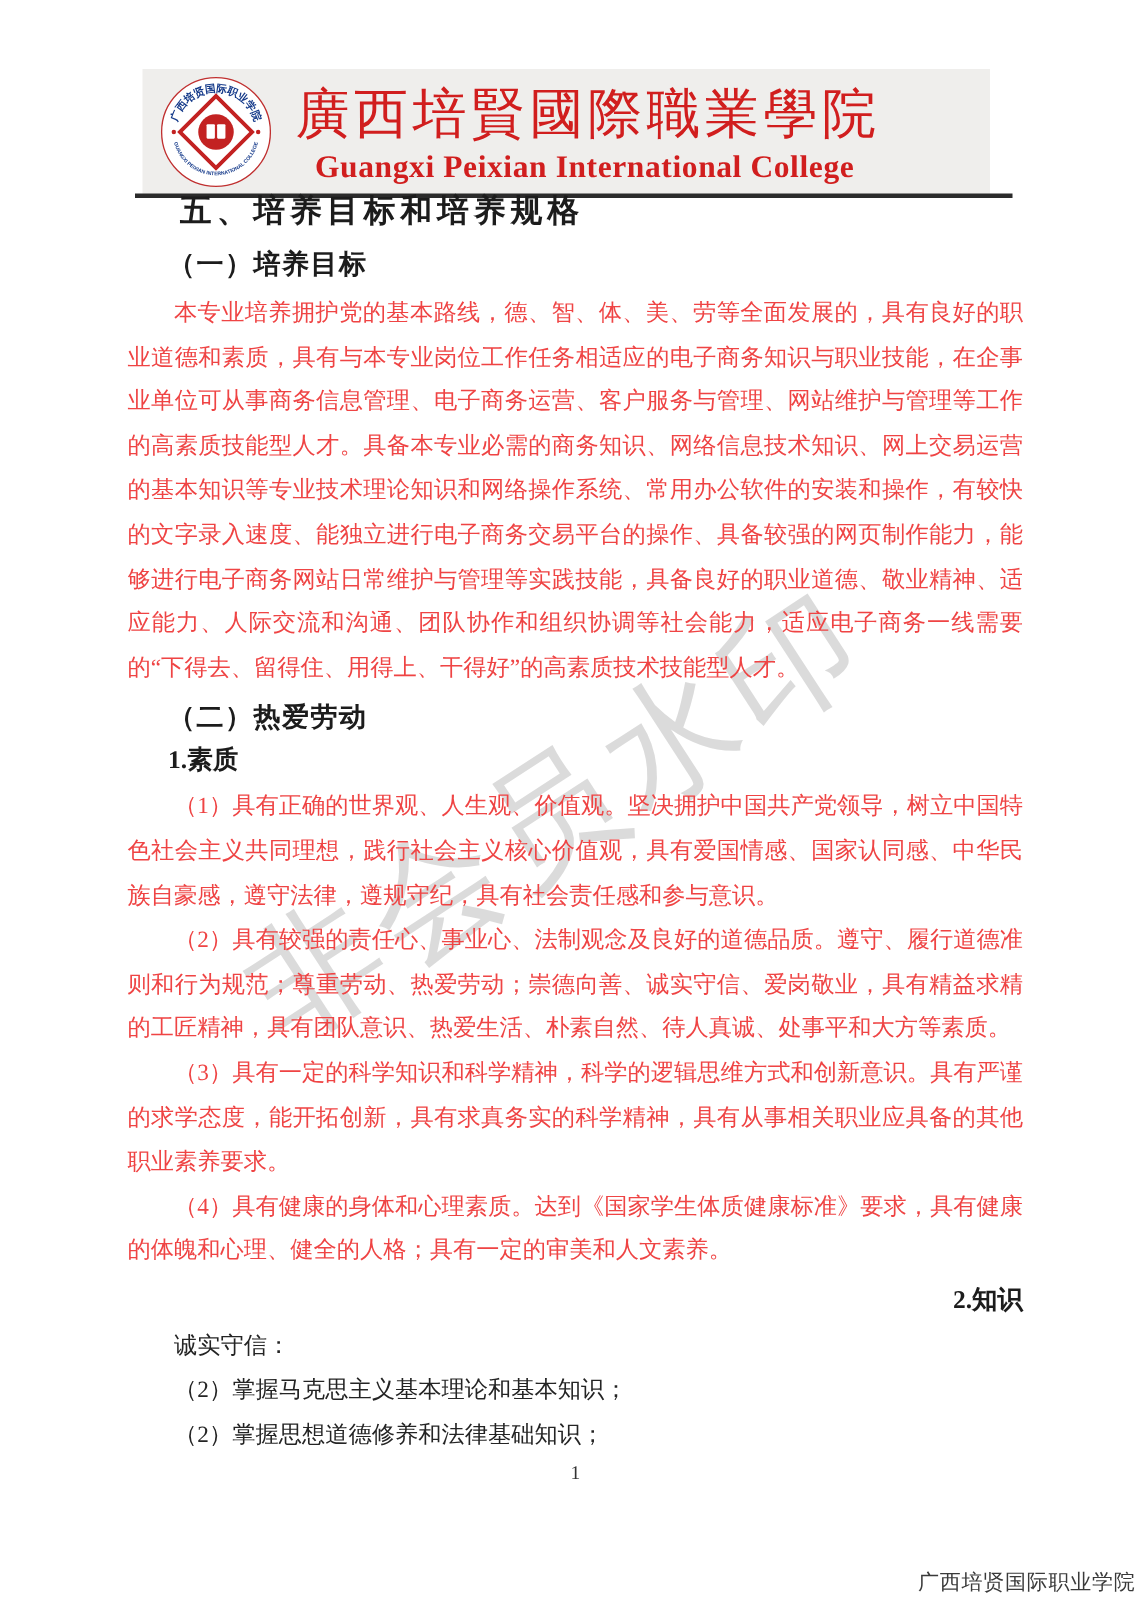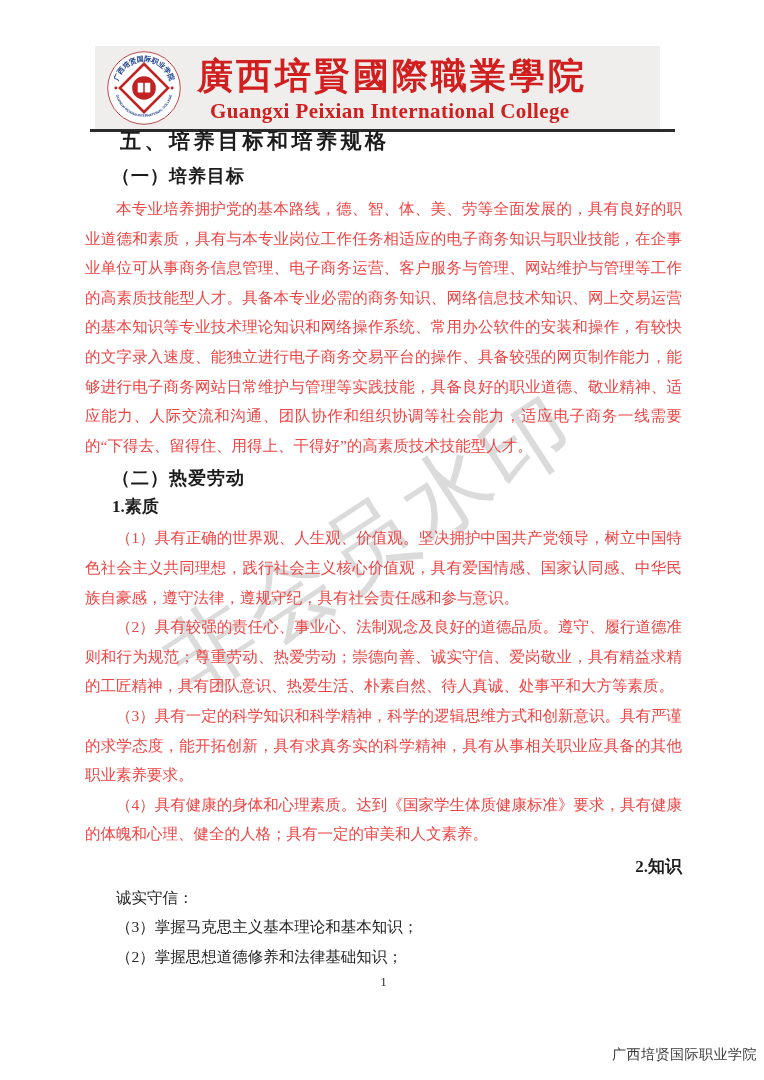--- a/index.html
+++ b/index.html
@@ -30,21 +30,21 @@
   .header-band{
     position:absolute;
     left:95px;top:46px;
     width:565px;height:84px;
     background:#efeeec;
     z-index:2;
   }
   .logo{position:absolute;left:12px;top:5px;}
   .brand{position:absolute;left:102px;top:8px;white-space:nowrap;}
   .brand-zh{
-    font-size:36px;line-height:44px;font-weight:bold;
+    font-size:36px;line-height:44px;font-weight:normal;
     letter-spacing:3px;color:#d11e1e;
     font-family:"Liberation Serif",serif;
     text-align:right;
   }
   .brand-en{
     font-size:21px;line-height:26px;font-weight:bold;
     letter-spacing:0.4px;color:#d11e1e;
     padding-left:13px;
     font-family:"Liberation Serif",serif;
   }
@@ -153,21 +153,21 @@
     <div class="sec-head second">（二）热爱劳动</div>
 
     <div class="sub-head">1.素质</div>
     <p class="para">（1）具有正确的世界观、人生观、价值观。坚决拥护中国共产党领导，树立中国特色社会主义共同理想，践行社会主义核心价值观，具有爱国情感、国家认同感、中华民族自豪感，遵守法律，遵规守纪，具有社会责任感和参与意识。</p>
     <p class="para">（2）具有较强的责任心、事业心、法制观念及良好的道德品质。遵守、履行道德准则和行为规范；尊重劳动、热爱劳动；崇德向善、诚实守信、爱岗敬业，具有精益求精的工匠精神，具有团队意识、热爱生活、朴素自然、待人真诚、处事平和大方等素质。</p>
     <p class="para">（3）具有一定的科学知识和科学精神，科学的逻辑思维方式和创新意识。具有严谨的求学态度，能开拓创新，具有求真务实的科学精神，具有从事相关职业应具备的其他职业素养要求。</p>
     <p class="para">（4）具有健康的身体和心理素质。达到《国家学生体质健康标准》要求，具有健康的体魄和心理、健全的人格；具有一定的审美和人文素养。</p>
 
     <div class="sub-head later">2.知识</div>
     <p class="single">诚实守信：</p>
-    <p class="single">（3）掌握马克思主义基本理论和基本知识；</p>
+    <p class="single">（2）掌握马克思主义基本理论和基本知识；</p>
     <p class="single">（2）掌握思想道德修养和法律基础知识；</p>
 
     <div class="page-num">1</div>
   </div>
 
   <div class="footer-note">广西培贤国际职业学院</div>
 
 </div>
 
 </body></html>

